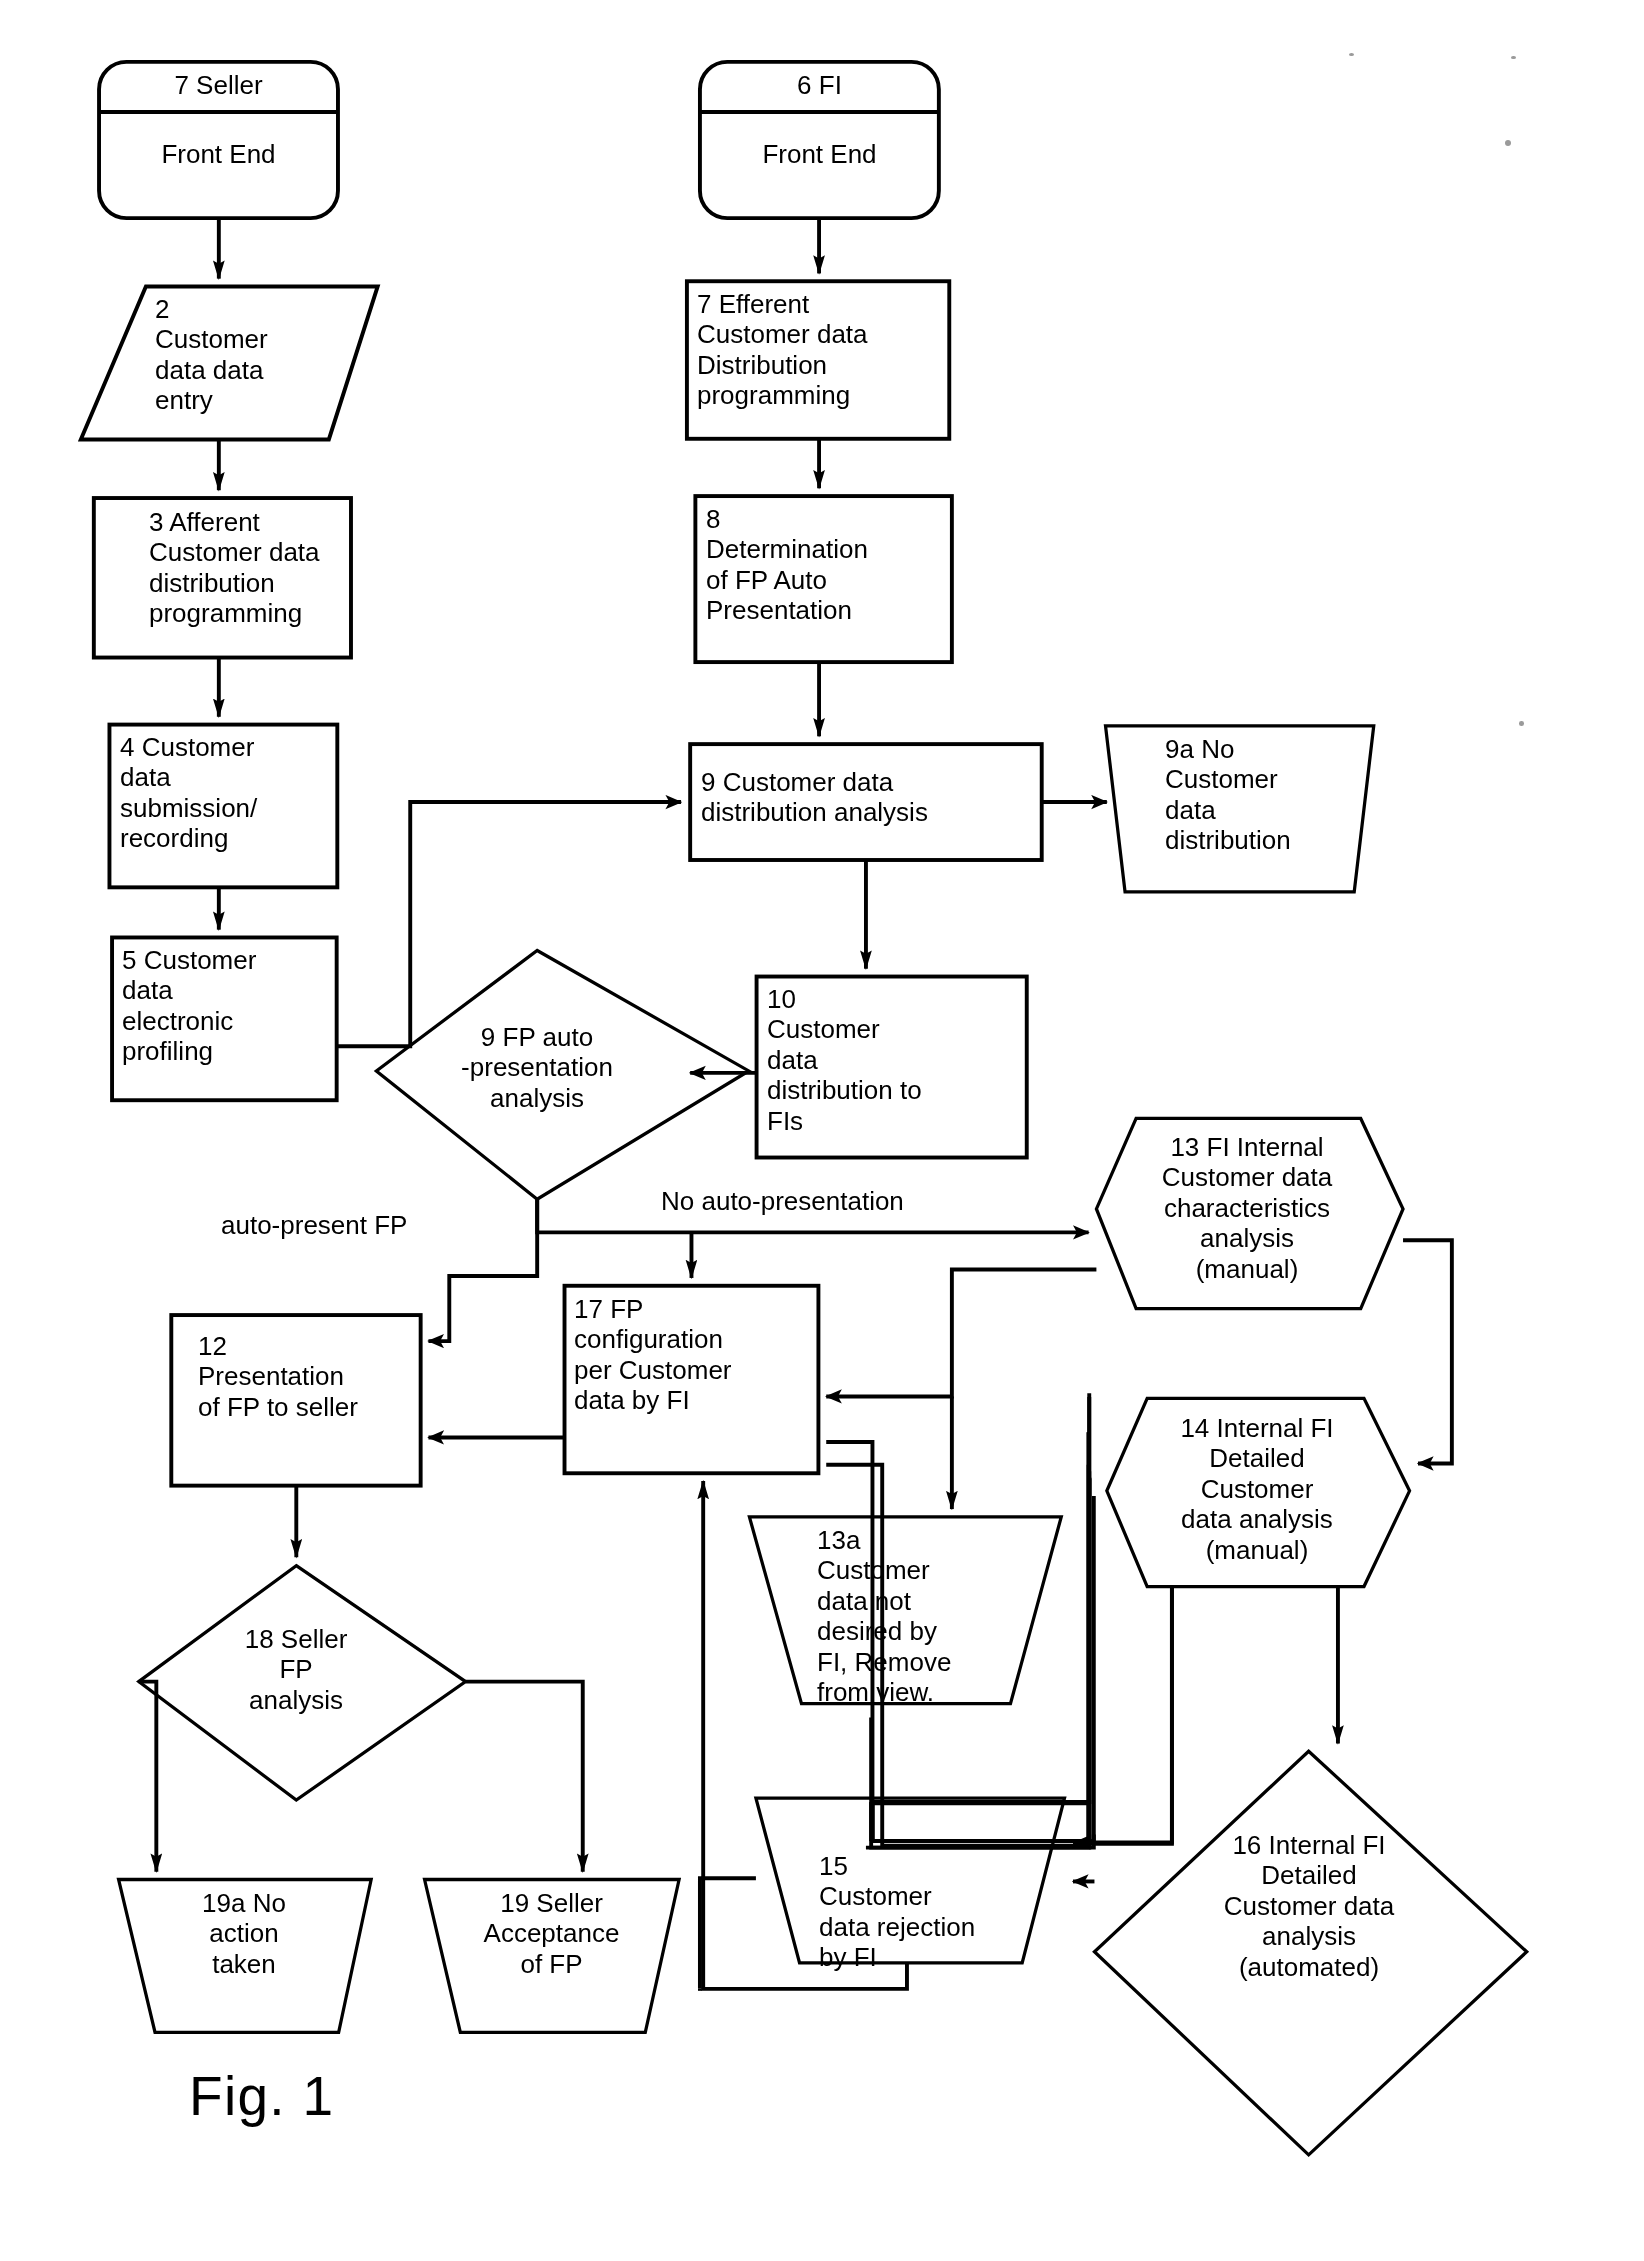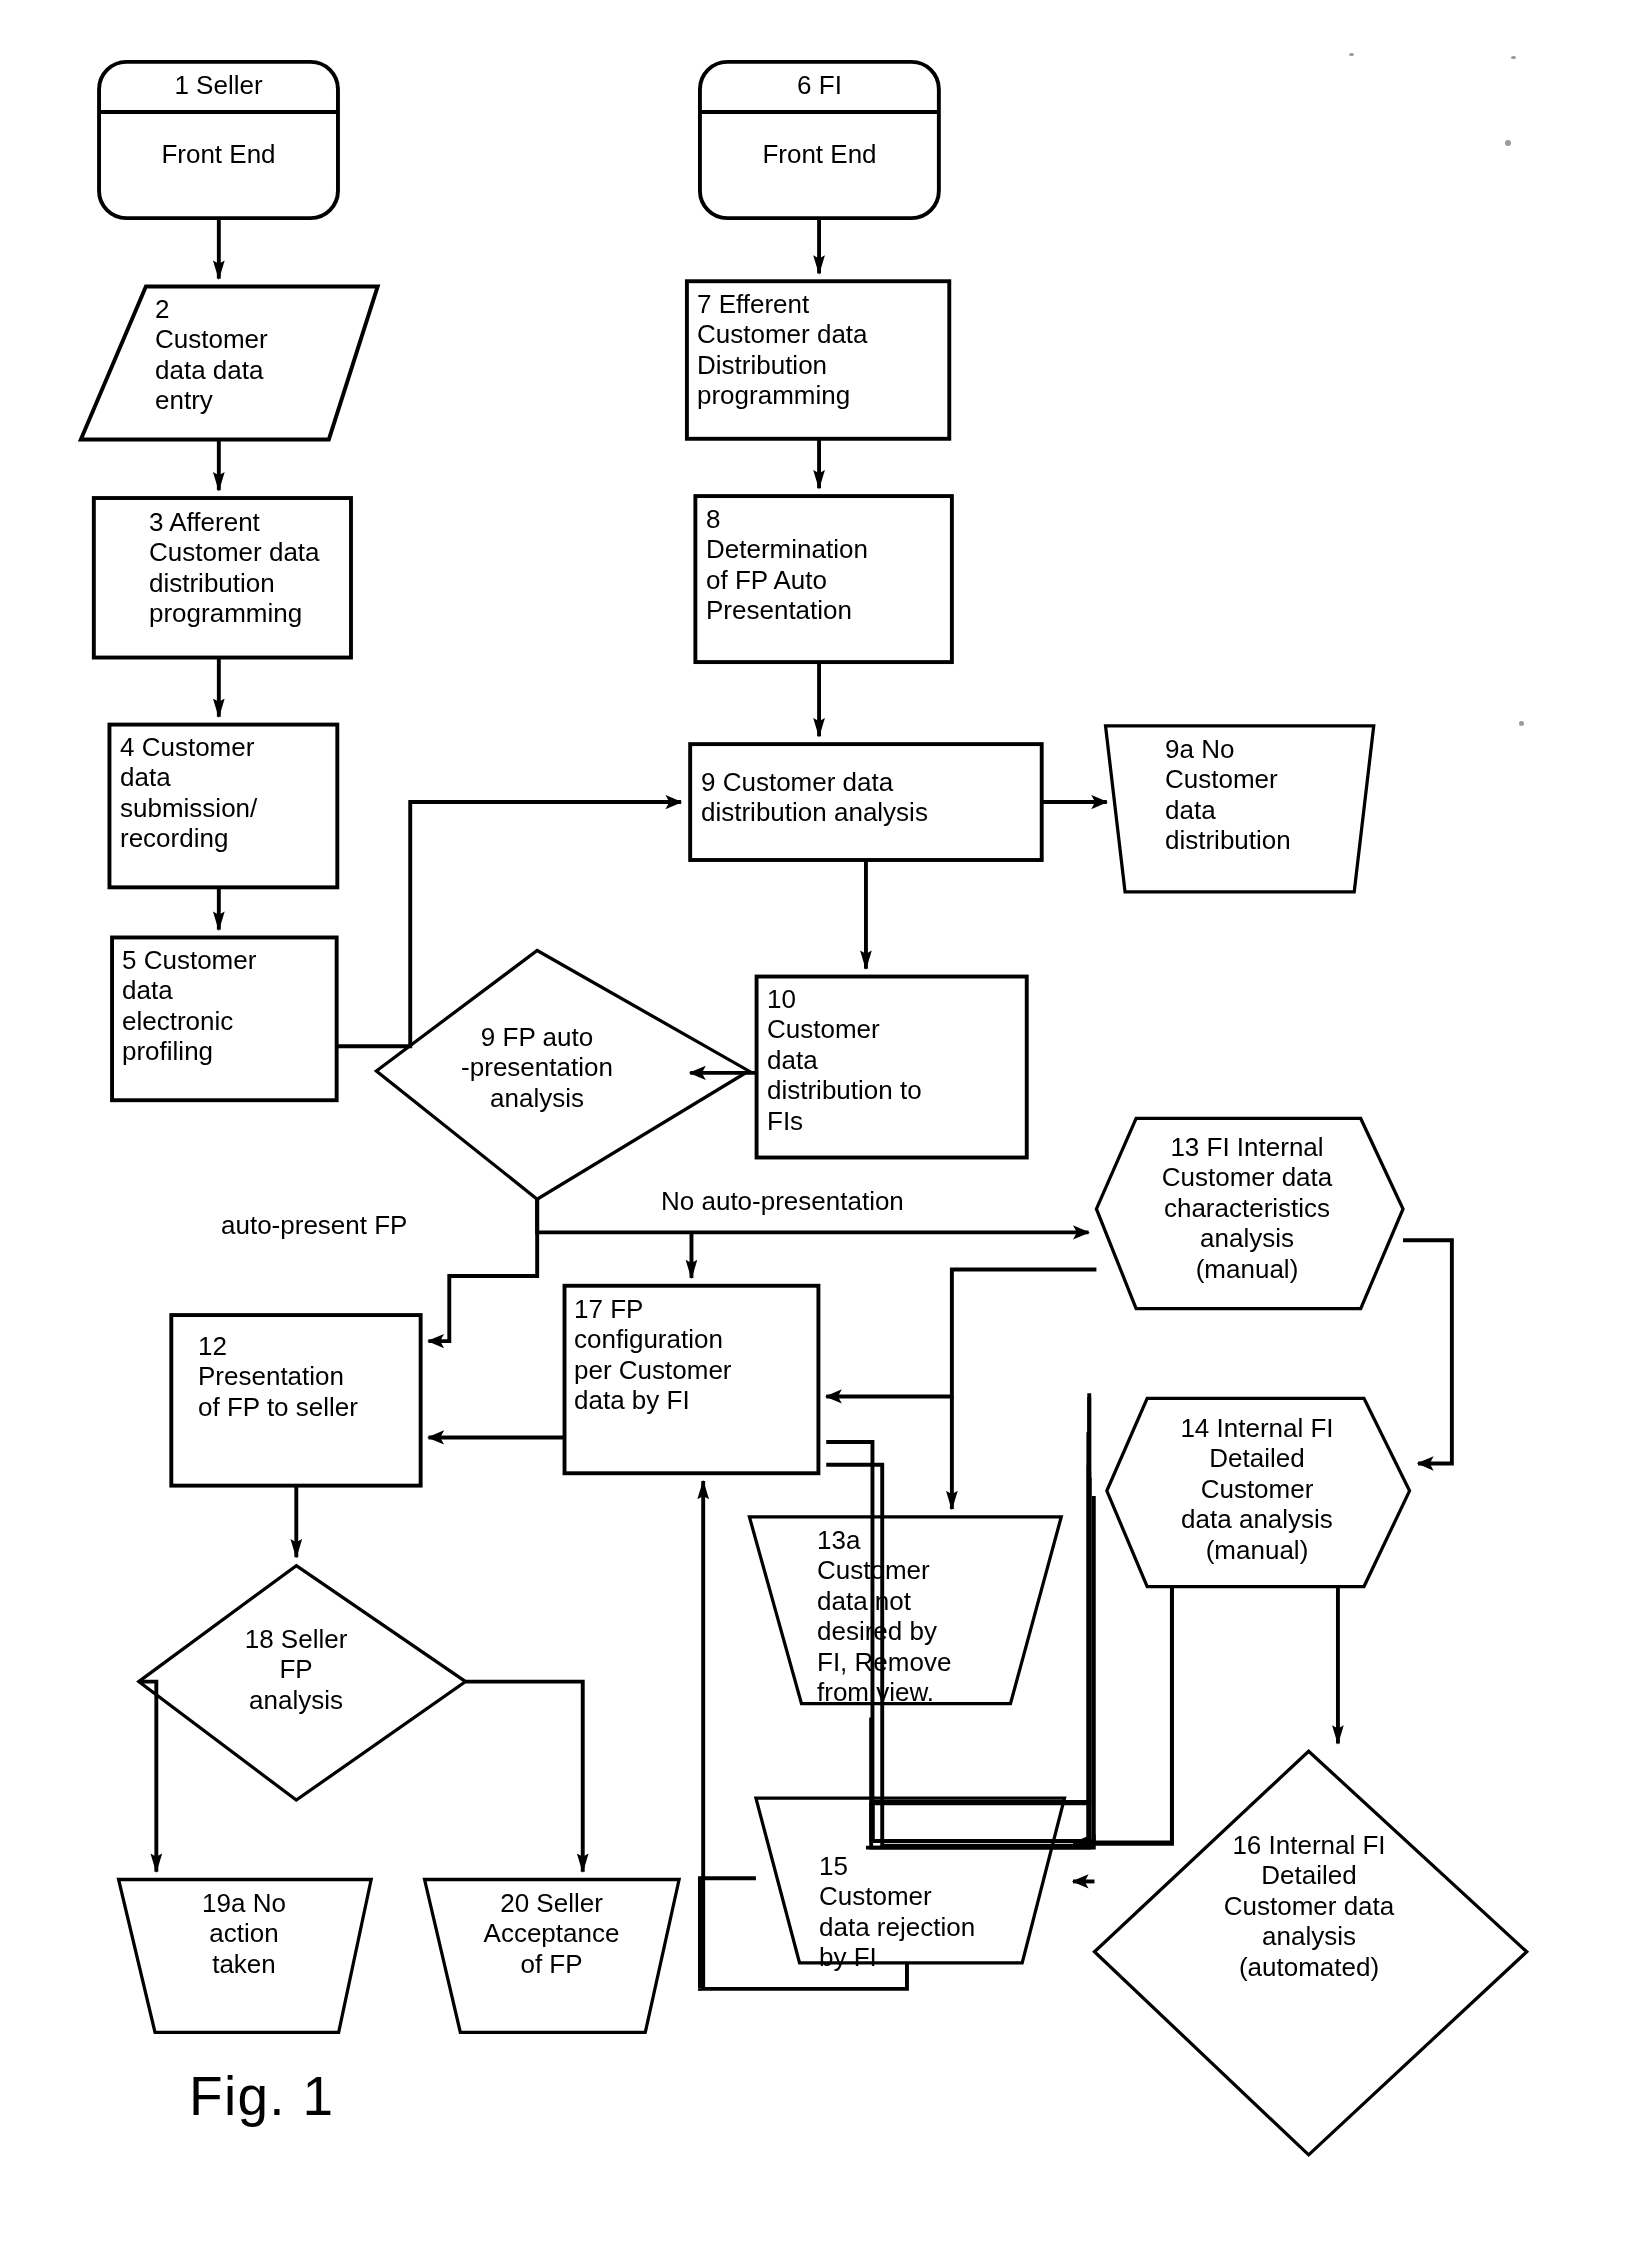--- a/index.html
+++ b/index.html
@@ -380,21 +380,21 @@
     <g>
       <path d="M715,2583 L895,2583 L895,2875" class="connector" marker-end="url(#ahslim)"></path>
     </g>
 
     <g>
       <path d="M1673,2272 L1673,2768 L1340,2768 L1340,2768" class="connector" fill="none"></path>
       <path d="M1340,2768 L1340,2828 L1672,2828" class="connector" fill="none"></path>
     </g>
   </svg>
 
-  <div class="node-text ta-center" style="left:99px; top:70px; width:239px;">1 Seller</div>
+  <div class="node-text ta-center" style="left:99px; top:70px; width:239px;">7 Seller</div>
   <div class="node-text ta-center" style="left:99px; top:139px; width:239px;">Front End</div>
 
   <div class="node-text ta-center" style="left:700px; top:70px; width:239px;">6 FI</div>
   <div class="node-text ta-center" style="left:700px; top:139px; width:239px;">Front End</div>
 
   <div class="node-text ta-left" style="left:155px; top:294px; width:195px;">2
 Customer
 data data
 entry</div>
 
@@ -477,21 +477,21 @@
 
   <div class="node-text ta-left" style="left:574px; top:1294px; width:244px;">17 FP
 configuration
 per Customer
 data by FI</div>
 
   <div class="node-text ta-center" style="left:195px; top:1624px; width:202px;">18 Seller
 FP
 analysis</div>
 
-  <div class="node-text ta-center" style="left:436px; top:1888px; width:231px;">20 Seller
+  <div class="node-text ta-center" style="left:436px; top:1888px; width:231px;">19 Seller
 Acceptance
 of FP</div>
 
   <div class="node-text ta-center" style="left:130px; top:1888px; width:228px;">19a No
 action
 taken</div>
 
   <div class="edge-label" style="left:221px; top:1210px;">auto-present FP</div>
   <div class="edge-label" style="left:661px; top:1186px;">No auto-presentation</div>
 

